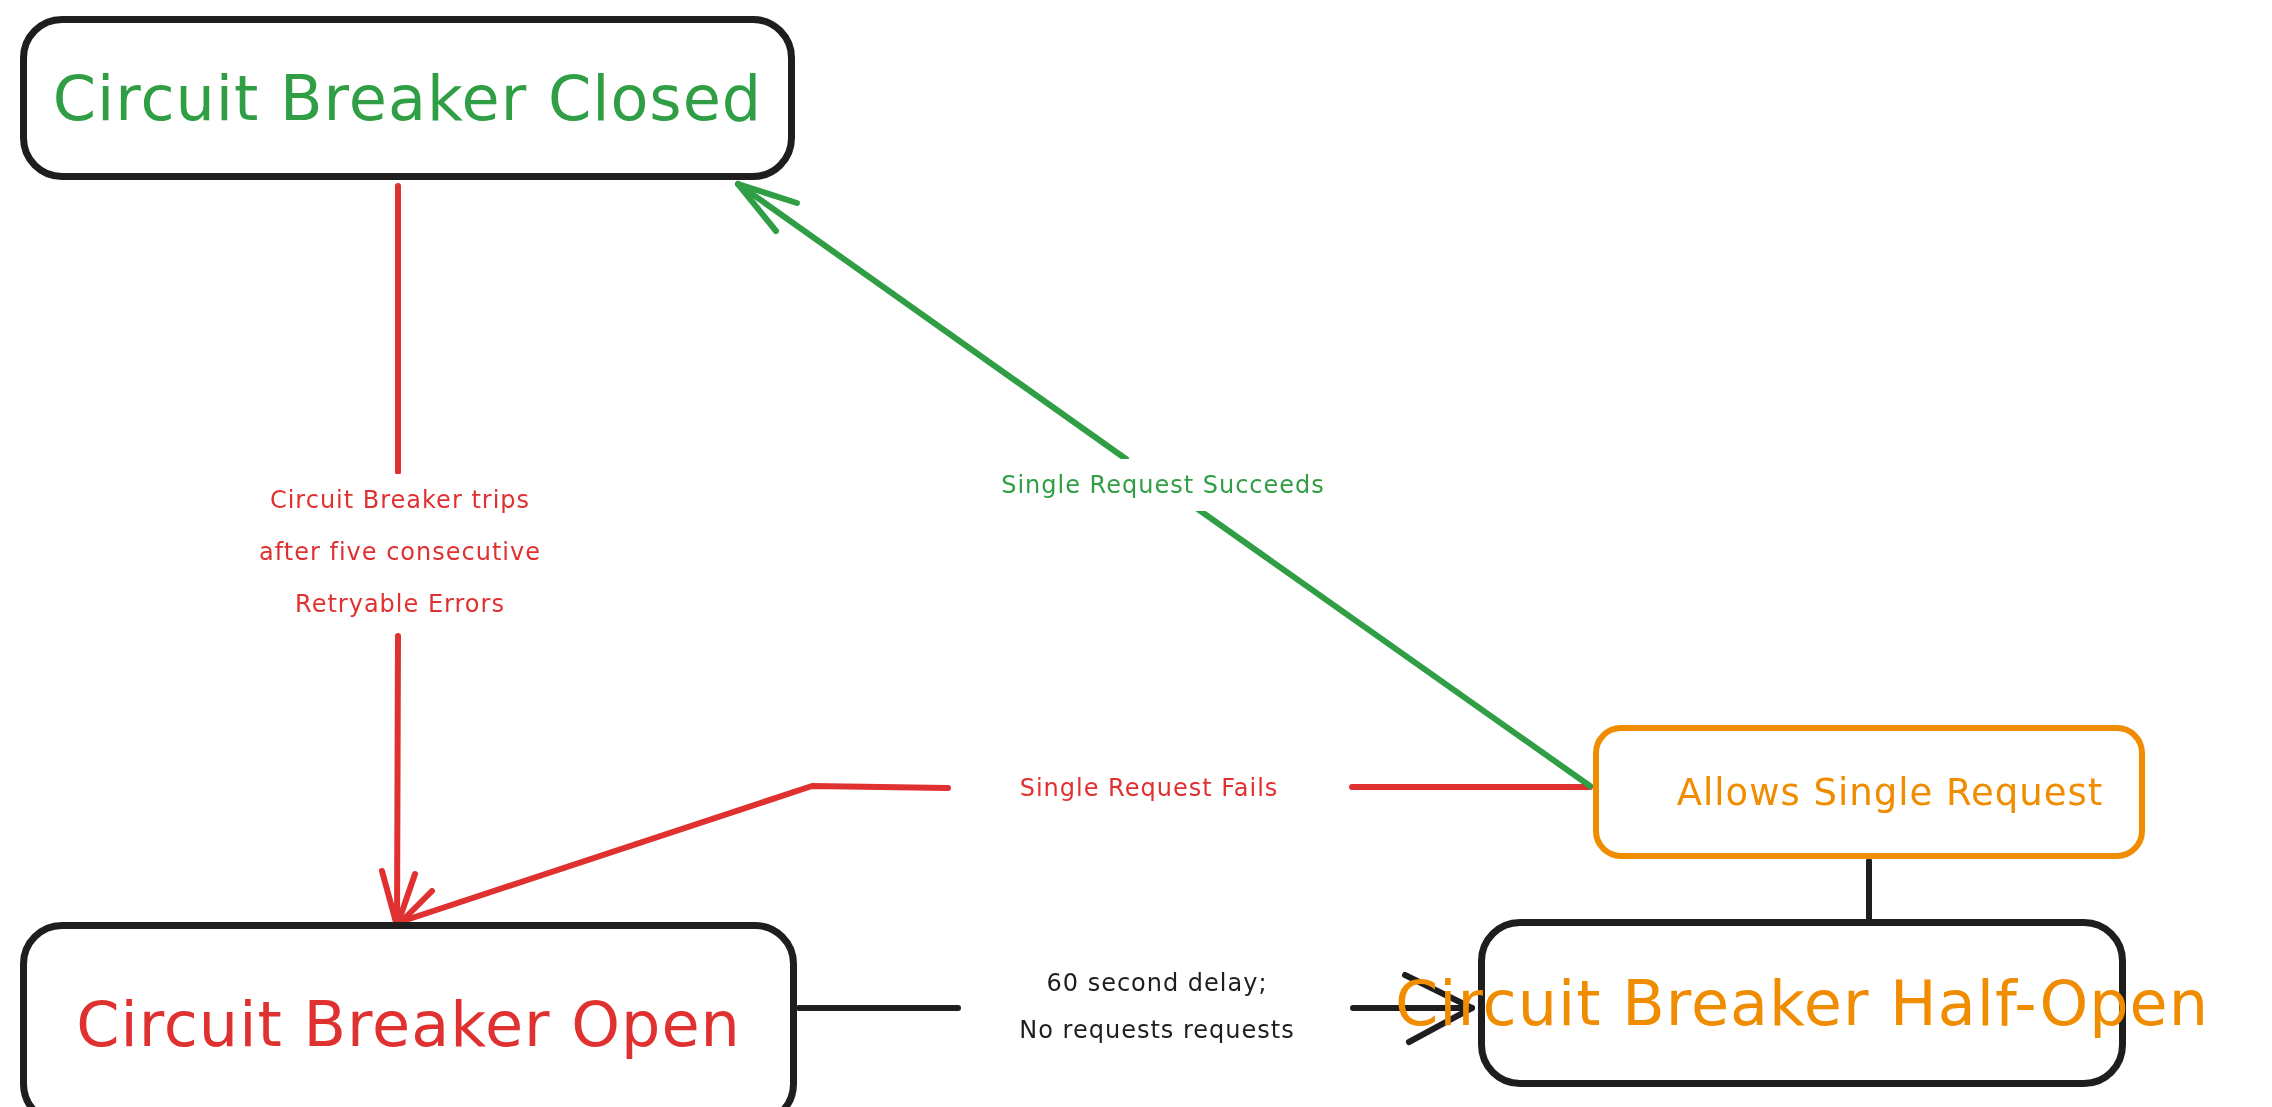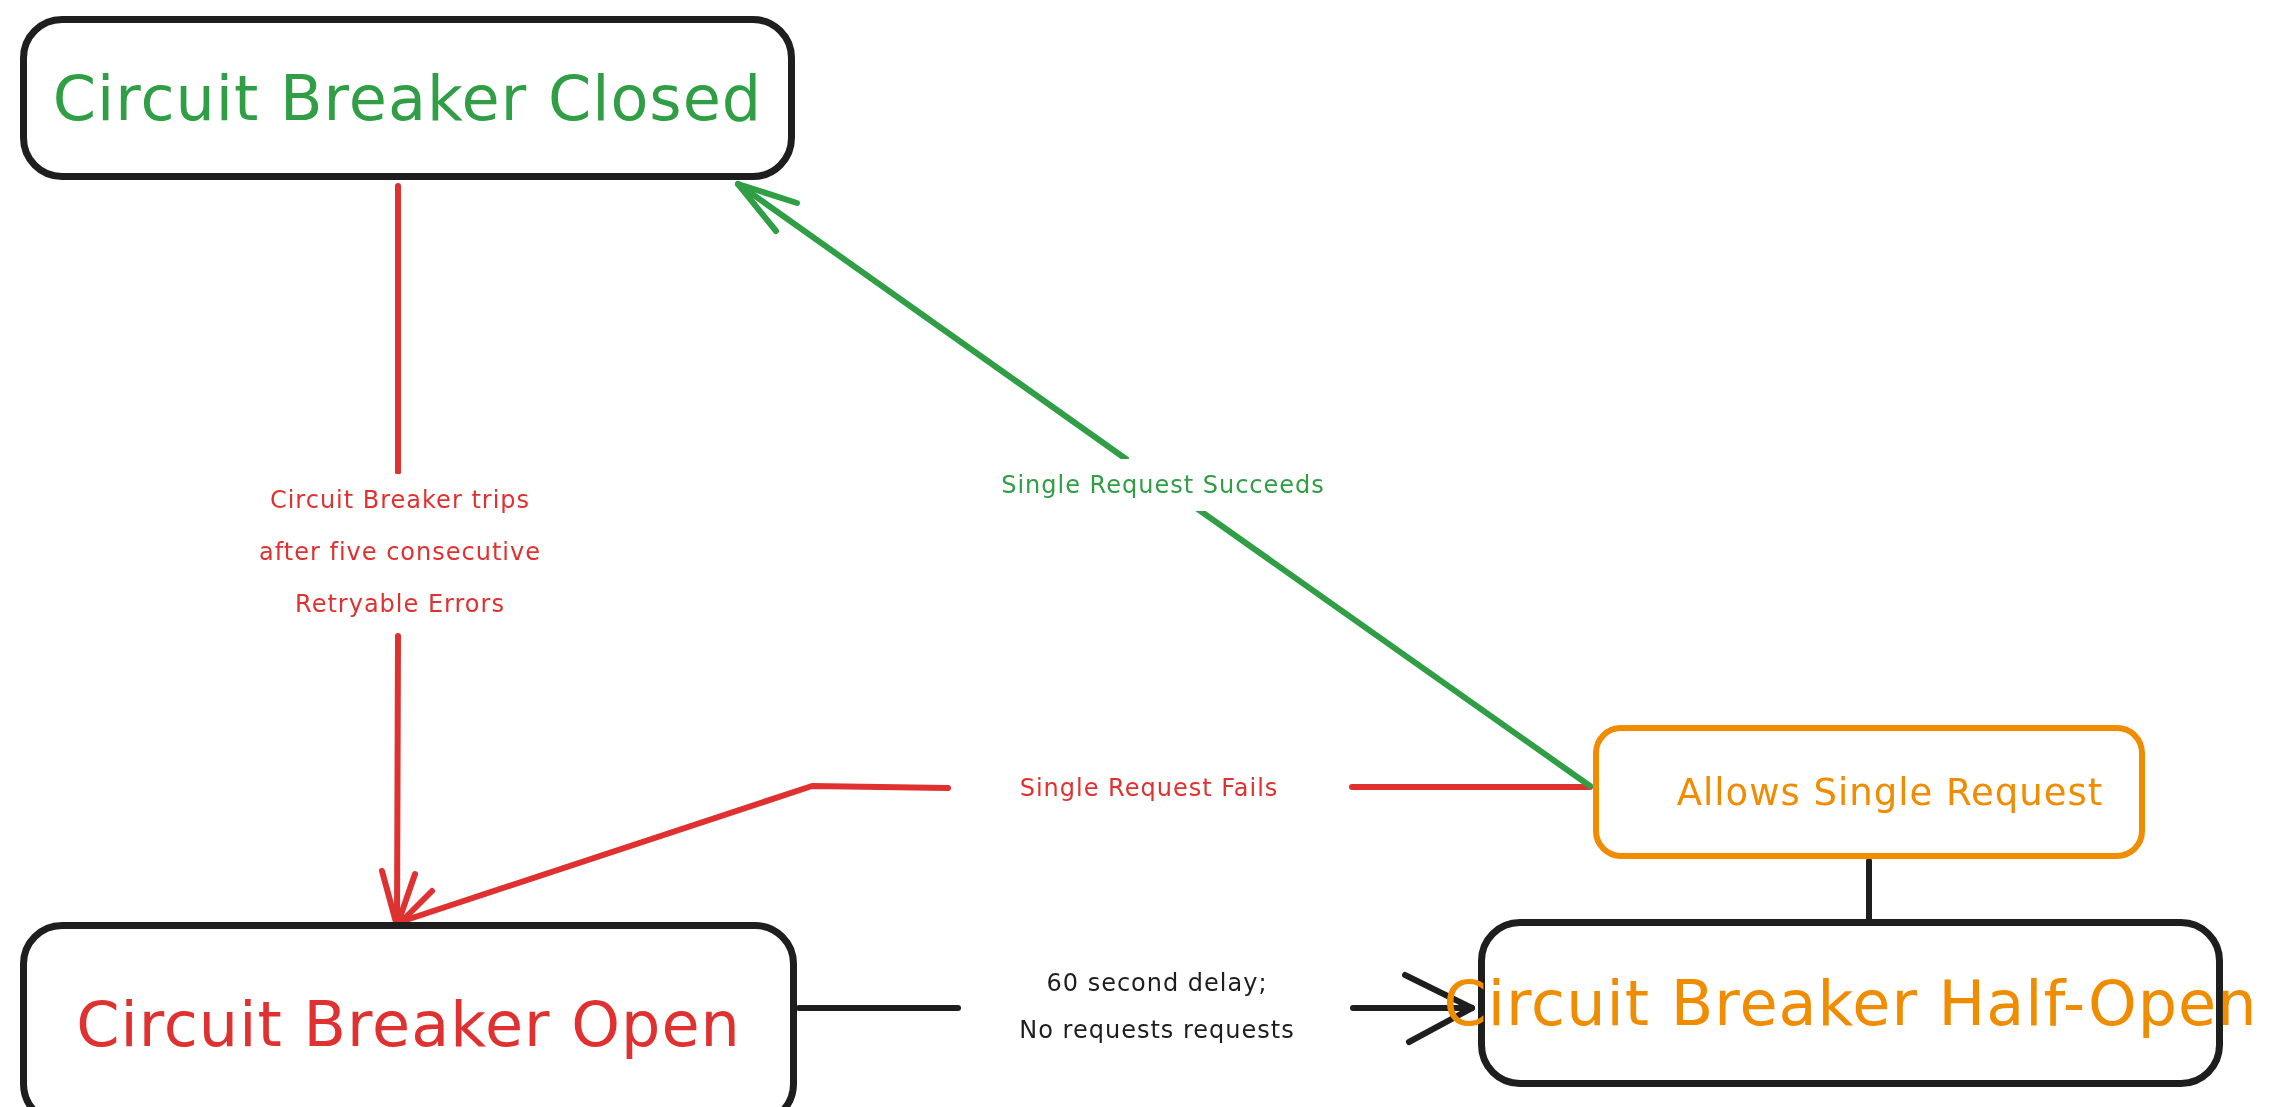--- a/index.html
+++ b/index.html
@@ -26,21 +26,21 @@
     border-radius:42px;
     background:var(--background);
     display:flex;align-items:center;justify-content:center;
     text-align:center;
   }
   .state-box .title{
     font-size:62px;letter-spacing:1px;white-space:nowrap;
   }
   .box-closed{left:20px;top:16px;width:775px;height:164px;}
   .box-open{left:20px;top:922px;width:777px;height:204px;}
-  .box-halfopen{left:1478px;top:919px;width:745px;height:168px;}
+  .box-halfopen{left:1478px;top:919px;width:648px;height:168px;}
   .box-allows{
     position:absolute;left:1593px;top:725px;width:552px;height:134px;
     border:6px solid var(--orange);border-radius:28px;background:var(--background);
     display:flex;align-items:center;justify-content:center;text-align:center;padding-left:42px;
   }
   .box-allows .title{font-size:37px;letter-spacing:1px;white-space:nowrap;}
   .t-green{color:var(--green);}
   .t-red{color:var(--red);}
   .t-orange{color:var(--orange);}
   .t-ink{color:var(--ink);}

